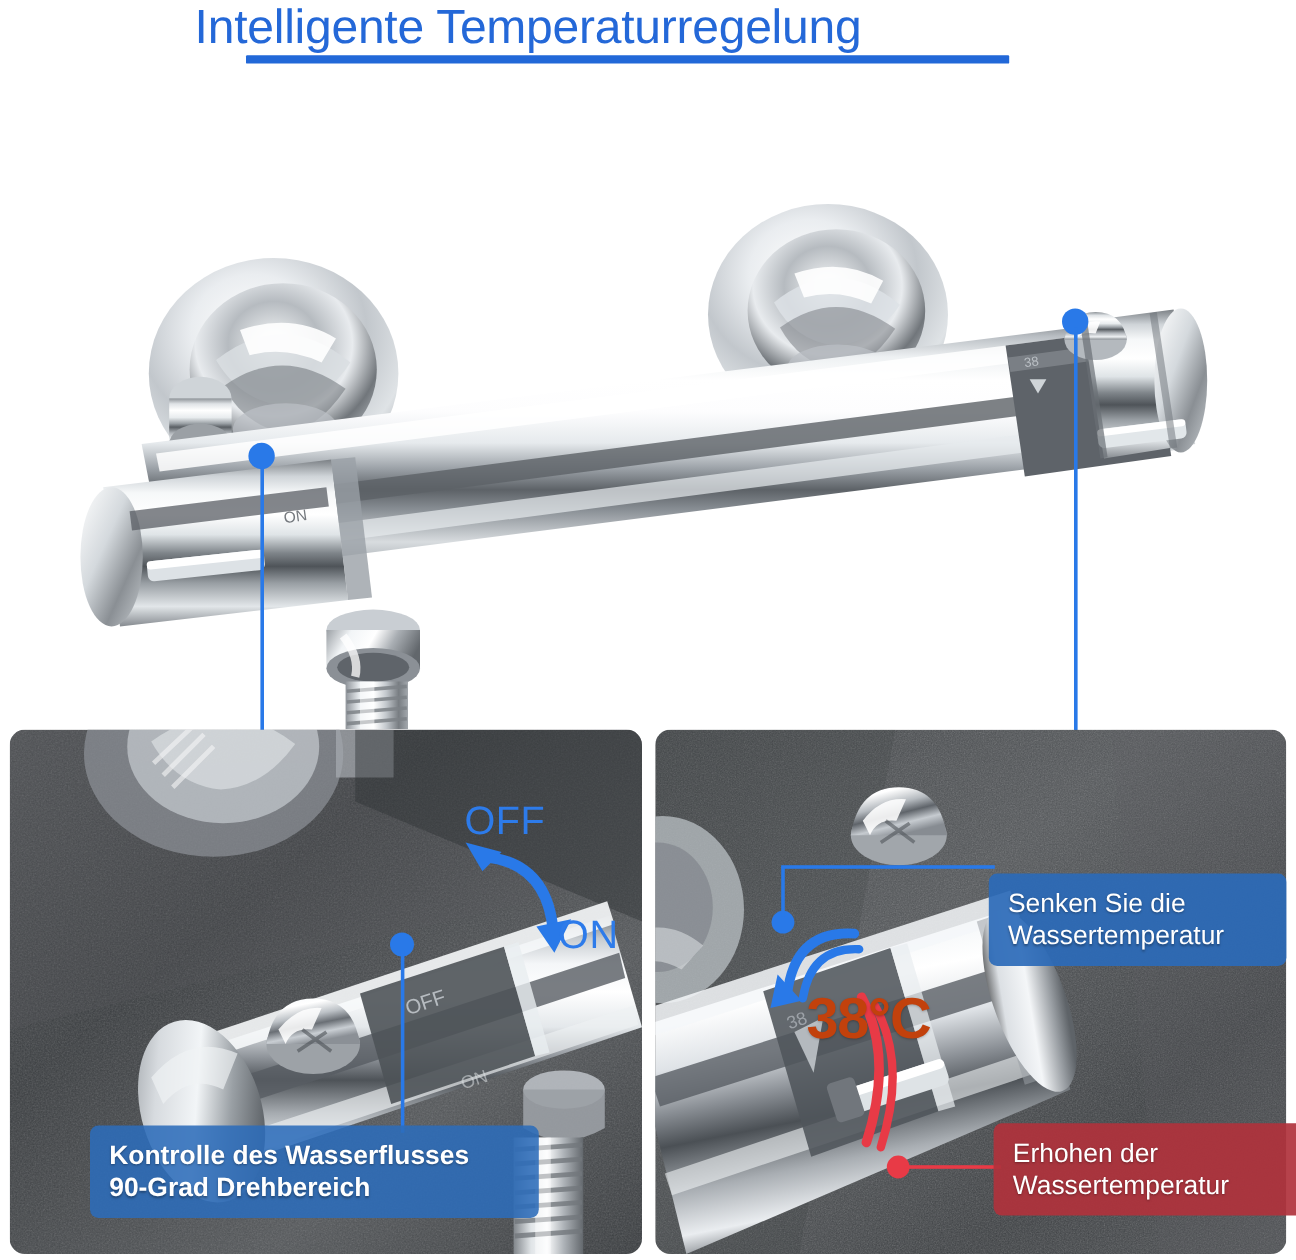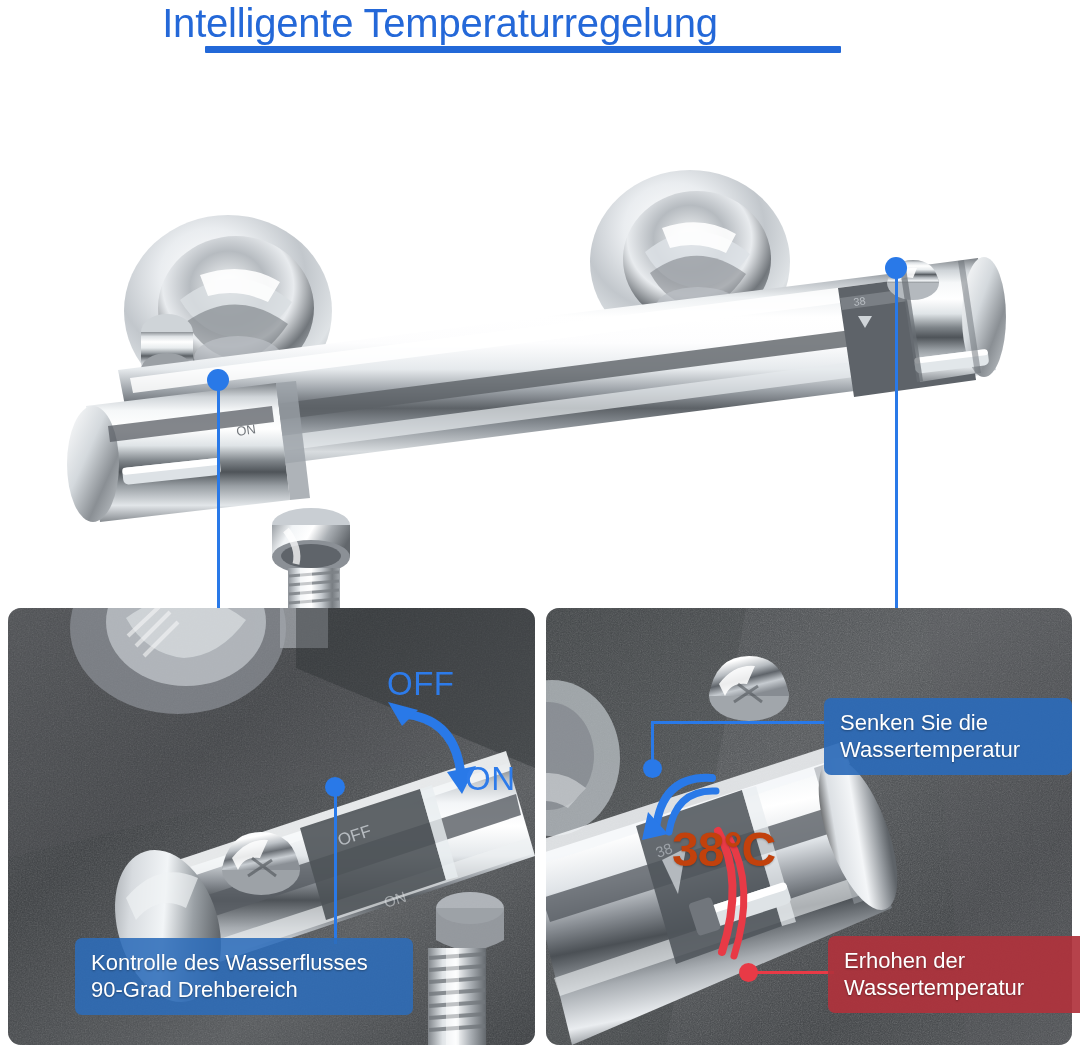--- a/index.html
+++ b/index.html
@@ -73,28 +73,29 @@
     border-radius: 7px;
     color: #ffffff;
     font-size: 22px;
     line-height: 27px;
     font-weight: 400;
     padding: 11px 16px 12px 16px;
     box-sizing: border-box;
     white-space: pre-line;
     text-shadow: 0 1px 2px rgba(0,0,0,0.35);
   }
-  .label-blue { background: rgba(43,106,184,0.92); }
+  .label-blue { background: rgba(43,106,184,0.92); margin-top: 30px; }
   .label-red  { background: rgba(176,50,60,0.92); }
 
   #label-flow {
     left: 75px;
     top: 938px;
-    width: 338px;
+    width: 374px;
     background: rgba(44,108,186,0.88);
+    font-weight: bold;
   }
   #label-lower {
     left: 824px;
     top: 698px;
     width: 248px;
   }
   #label-raise {
     left: 828px;
     top: 936px;
     width: 260px;

